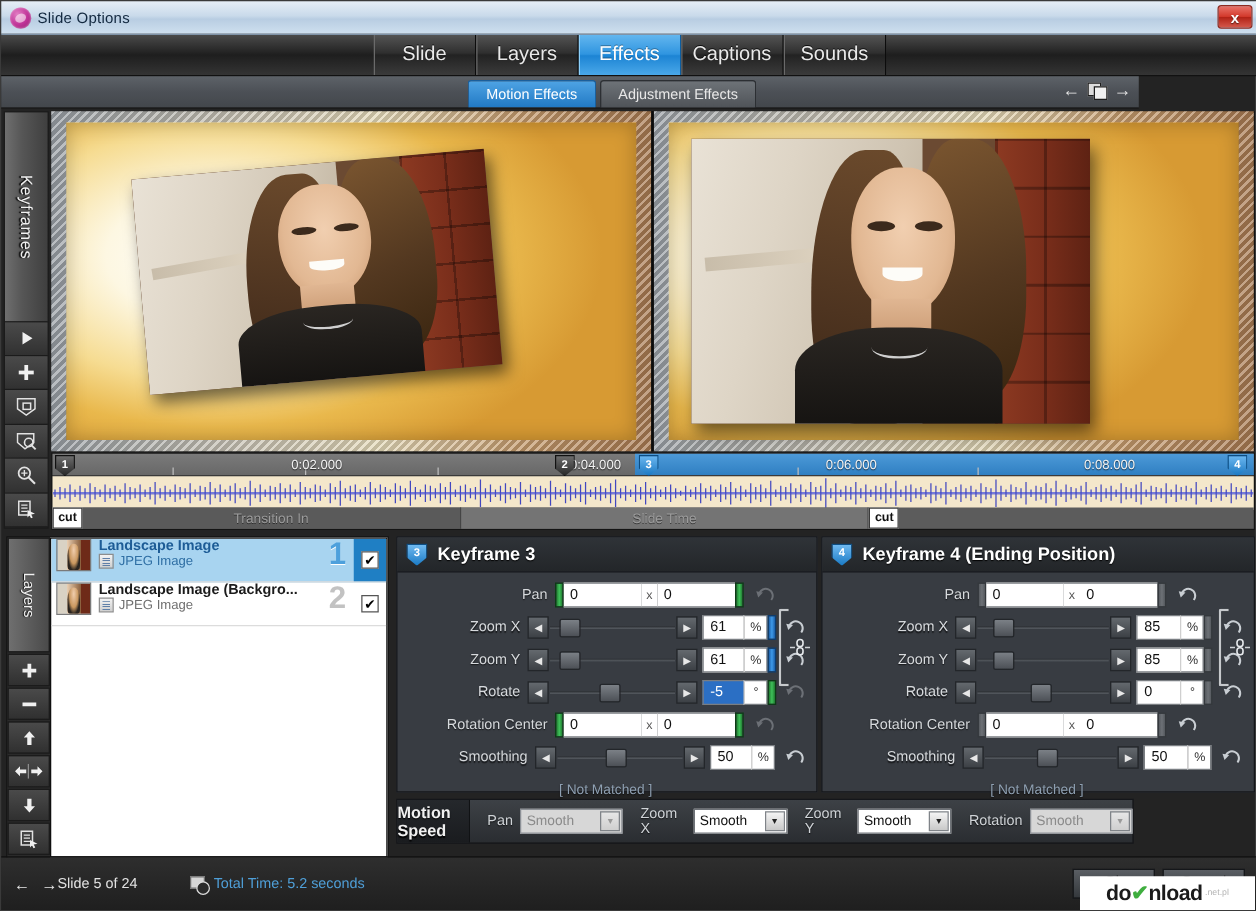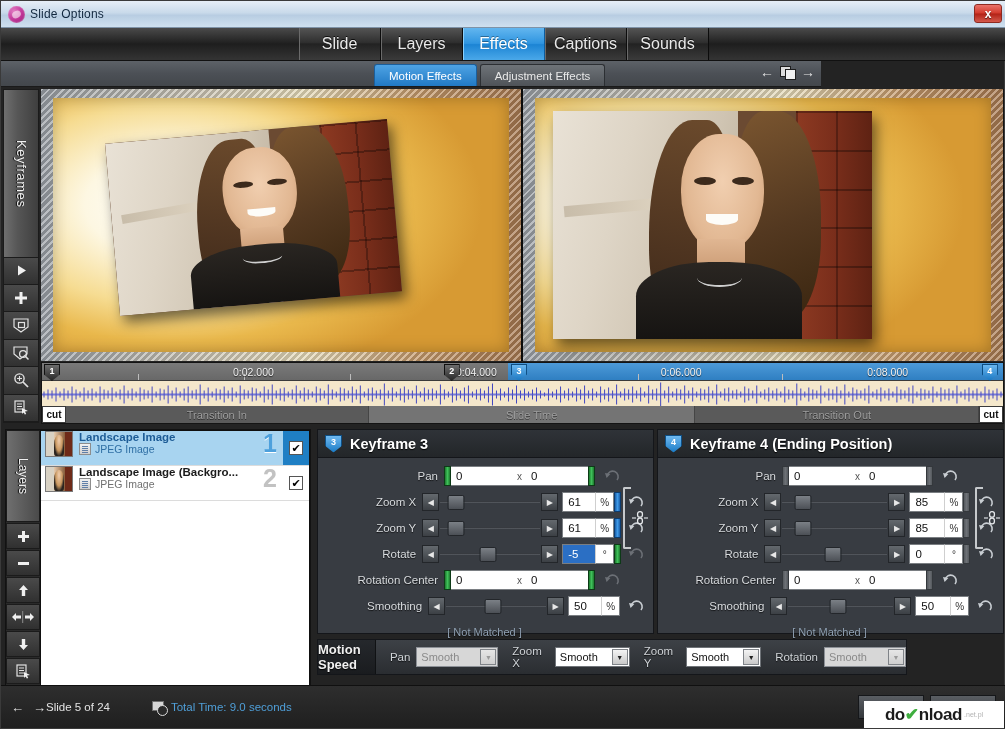--- a/index.html
+++ b/index.html
@@ -66,21 +66,21 @@
   }
   .mtab.active {
     background: linear-gradient(to bottom, #63b6ef 0%, #2f95e0 48%, #1c84d4 52%, #4aa8e9 100%);
     color: #fff; text-shadow: 0 -1px 0 rgba(0,0,0,.35);
     border-left: 1px solid #8cd0fb; border-right: 1px solid #0d5d9e;
   }
   .tabrow .edge-l, .tabrow .edge-r { flex: 1; background: linear-gradient(to bottom,#4a4a4a,#1e1e1e 50%,#343434); }
 
   
   .subrow {
-    position: absolute; left: 0; top: 60px; width: 820px; height: 26px;
+    position: absolute; left: 0; top: 60px; width: 910px; height: 26px;
     background: linear-gradient(to bottom, #5d6268 0%, #4c5056 50%, #43474c 100%);
     border-bottom: 1px solid #1a1a1a;
     display: flex; align-items: flex-end;
   }
   .subrow .sl { width: 373px; }
   .stab {
     height: 22px; padding: 0 14px; margin-right: 3px;
     display: flex; align-items: center; justify-content: center;
     font-size: 11.5px; color: #e8e8e8;
     border-radius: 3px 3px 0 0;
@@ -591,21 +591,20 @@
         <g stroke="#4348c0" stroke-width="1">
           <path d="M2 13.5 v-3 M6 13.5 v-5 M10 13.5 v-4 M14 13.5 v-7 M18 13.5 v-3 M22 13.5 v-6 M26 13.5 v-4 M30 13.5 v-8 M34 13.5 v-5 M38 13.5 v-3 M42 13.5 v-7 M46 13.5 v-4 M50 13.5 v-6 M54 13.5 v-3 M58 13.5 v-8 M62 13.5 v-5 M66 13.5 v-4 M70 13.5 v-7 M74 13.5 v-3 M78 13.5 v-5 M82 13.5 v-9 M86 13.5 v-4 M90 13.5 v-6 M94 13.5 v-3 M98 13.5 v-7 M102 13.5 v-5 M106 13.5 v-4 M110 13.5 v-8 M114 13.5 v-3 M118 13.5 v-6 M122 13.5 v-5 M126 13.5 v-9 M130 13.5 v-4 M134 13.5 v-7 M138 13.5 v-3 M142 13.5 v-6 M146 13.5 v-8 M150 13.5 v-4 M154 13.5 v-5 M158 13.5 v-10 M162 13.5 v-4 M166 13.5 v-7 M170 13.5 v-3 M174 13.5 v-6 M178 13.5 v-5 M182 13.5 v-8 M186 13.5 v-4 M190 13.5 v-7 M194 13.5 v-3 M198 13.5 v-9 M202 13.5 v-5 M206 13.5 v-4 M210 13.5 v-7 M214 13.5 v-6 M218 13.5 v-3 M222 13.5 v-8 M226 13.5 v-5 M230 13.5 v-10 M234 13.5 v-4 M238 13.5 v-6 M242 13.5 v-7 M246 13.5 v-3 M250 13.5 v-5 M254 13.5 v-9 M258 13.5 v-4 M262 13.5 v-7 M266 13.5 v-5 M270 13.5 v-3 M274 13.5 v-8 M278 13.5 v-6 M282 13.5 v-4 M286 13.5 v-10 M290 13.5 v-5 M294 13.5 v-3 M298 13.5 v-7 M302 13.5 v-6 M306 13.5 v-4 M310 13.5 v-8 M314 13.5 v-5 M318 13.5 v-9 M322 13.5 v-3 M326 13.5 v-6 M330 13.5 v-7 M334 13.5 v-4 M338 13.5 v-5 M342 13.5 v-11 M346 13.5 v-4 M350 13.5 v-7 M354 13.5 v-3 M358 13.5 v-6 M362 13.5 v-8 M366 13.5 v-5 M370 13.5 v-4 M374 13.5 v-9 M378 13.5 v-3 M382 13.5 v-7 M386 13.5 v-5 M390 13.5 v-6 M394 13.5 v-4 M398 13.5 v-10 M402 13.5 v-5 M406 13.5 v-3 M410 13.5 v-8 M414 13.5 v-6 M418 13.5 v-4 M422 13.5 v-7 M426 13.5 v-9 M430 13.5 v-3 M434 13.5 v-5 M438 13.5 v-6 M442 13.5 v-4 M446 13.5 v-8 M450 13.5 v-11 M454 13.5 v-4 M458 13.5 v-6 M462 13.5 v-3 M466 13.5 v-7 M470 13.5 v-5 M474 13.5 v-9 M478 13.5 v-4 M482 13.5 v-6 M486 13.5 v-3 M490 13.5 v-5 M494 13.5 v-7 M498 13.5 v-4 M502 13.5 v-2 M506 13.5 v-6 M510 13.5 v-3 M514 13.5 v-5 M518 13.5 v-8 M522 13.5 v-4 M526 13.5 v-6 M530 13.5 v-3 M534 13.5 v-7 M538 13.5 v-5 M542 13.5 v-9 M546 13.5 v-4 M550 13.5 v-6 M554 13.5 v-3 M558 13.5 v-8 M562 13.5 v-5 M566 13.5 v-7 M570 13.5 v-4 M574 13.5 v-10 M578 13.5 v-3 M582 13.5 v-6 M586 13.5 v-5 M590 13.5 v-8 M594 13.5 v-4 M598 13.5 v-7 M602 13.5 v-3 M606 13.5 v-9 M610 13.5 v-5 M614 13.5 v-6 M618 13.5 v-12 M622 13.5 v-4 M626 13.5 v-8 M630 13.5 v-3 M634 13.5 v-6 M638 13.5 v-5 M642 13.5 v-9 M646 13.5 v-4 M650 13.5 v-7 M654 13.5 v-3 M658 13.5 v-6 M662 13.5 v-5 M666 13.5 v-8 M670 13.5 v-4 M674 13.5 v-10 M678 13.5 v-3 M682 13.5 v-6 M686 13.5 v-7 M690 13.5 v-4 M694 13.5 v-5 M698 13.5 v-3 M702 13.5 v-8 M706 13.5 v-6 M710 13.5 v-4 M714 13.5 v-9 M718 13.5 v-3 M722 13.5 v-5 M726 13.5 v-7 M730 13.5 v-4 M734 13.5 v-6 M738 13.5 v-3 M742 13.5 v-8 M746 13.5 v-5 M750 13.5 v-4 M754 13.5 v-11 M758 13.5 v-6 M762 13.5 v-3 M766 13.5 v-7 M770 13.5 v-5 M774 13.5 v-4 M778 13.5 v-9 M782 13.5 v-3 M786 13.5 v-6 M790 13.5 v-5 M794 13.5 v-8 M798 13.5 v-4 M802 13.5 v-10 M806 13.5 v-3 M810 13.5 v-7 M814 13.5 v-5 M818 13.5 v-4 M822 13.5 v-6 M826 13.5 v-9 M830 13.5 v-3 M834 13.5 v-5 M838 13.5 v-7 M842 13.5 v-4 M846 13.5 v-6 M850 13.5 v-3 M854 13.5 v-8 M858 13.5 v-5 M862 13.5 v-4 M866 13.5 v-7 M870 13.5 v-9 M874 13.5 v-3 M878 13.5 v-6 M882 13.5 v-5 M886 13.5 v-4 M890 13.5 v-8 M894 13.5 v-3 M898 13.5 v-7 M902 13.5 v-5 M906 13.5 v-6 M910 13.5 v-4 M914 13.5 v-9 M918 13.5 v-3 M922 13.5 v-5 M926 13.5 v-7 M930 13.5 v-4 M934 13.5 v-6 M938 13.5 v-3 M942 13.5 v-8 M946 13.5 v-5 M950 13.5 v-4 M954 13.5 v-6 M958 13.5 v-3"></path>
           <path d="M2 13.5 v3 M6 13.5 v5 M10 13.5 v4 M14 13.5 v7 M18 13.5 v3 M22 13.5 v6 M26 13.5 v4 M30 13.5 v8 M34 13.5 v5 M38 13.5 v3 M42 13.5 v7 M46 13.5 v4 M50 13.5 v6 M54 13.5 v3 M58 13.5 v8 M62 13.5 v5 M66 13.5 v4 M70 13.5 v7 M74 13.5 v3 M78 13.5 v5 M82 13.5 v9 M86 13.5 v4 M90 13.5 v6 M94 13.5 v3 M98 13.5 v7 M102 13.5 v5 M106 13.5 v4 M110 13.5 v8 M114 13.5 v3 M118 13.5 v6 M122 13.5 v5 M126 13.5 v9 M130 13.5 v4 M134 13.5 v7 M138 13.5 v3 M142 13.5 v6 M146 13.5 v8 M150 13.5 v4 M154 13.5 v5 M158 13.5 v10 M162 13.5 v4 M166 13.5 v7 M170 13.5 v3 M174 13.5 v6 M178 13.5 v5 M182 13.5 v8 M186 13.5 v4 M190 13.5 v7 M194 13.5 v3 M198 13.5 v9 M202 13.5 v5 M206 13.5 v4 M210 13.5 v7 M214 13.5 v6 M218 13.5 v3 M222 13.5 v8 M226 13.5 v5 M230 13.5 v10 M234 13.5 v4 M238 13.5 v6 M242 13.5 v7 M246 13.5 v3 M250 13.5 v5 M254 13.5 v9 M258 13.5 v4 M262 13.5 v7 M266 13.5 v5 M270 13.5 v3 M274 13.5 v8 M278 13.5 v6 M282 13.5 v4 M286 13.5 v10 M290 13.5 v5 M294 13.5 v3 M298 13.5 v7 M302 13.5 v6 M306 13.5 v4 M310 13.5 v8 M314 13.5 v5 M318 13.5 v9 M322 13.5 v3 M326 13.5 v6 M330 13.5 v7 M334 13.5 v4 M338 13.5 v5 M342 13.5 v11 M346 13.5 v4 M350 13.5 v7 M354 13.5 v3 M358 13.5 v6 M362 13.5 v8 M366 13.5 v5 M370 13.5 v4 M374 13.5 v9 M378 13.5 v3 M382 13.5 v7 M386 13.5 v5 M390 13.5 v6 M394 13.5 v4 M398 13.5 v10 M402 13.5 v5 M406 13.5 v3 M410 13.5 v8 M414 13.5 v6 M418 13.5 v4 M422 13.5 v7 M426 13.5 v9 M430 13.5 v3 M434 13.5 v5 M438 13.5 v6 M442 13.5 v4 M446 13.5 v8 M450 13.5 v11 M454 13.5 v4 M458 13.5 v6 M462 13.5 v3 M466 13.5 v7 M470 13.5 v5 M474 13.5 v9 M478 13.5 v4 M482 13.5 v6 M486 13.5 v3 M490 13.5 v5 M494 13.5 v7 M498 13.5 v4 M502 13.5 v2 M506 13.5 v6 M510 13.5 v3 M514 13.5 v5 M518 13.5 v8 M522 13.5 v4 M526 13.5 v6 M530 13.5 v3 M534 13.5 v7 M538 13.5 v5 M542 13.5 v9 M546 13.5 v4 M550 13.5 v6 M554 13.5 v3 M558 13.5 v8 M562 13.5 v5 M566 13.5 v7 M570 13.5 v4 M574 13.5 v10 M578 13.5 v3 M582 13.5 v6 M586 13.5 v5 M590 13.5 v8 M594 13.5 v4 M598 13.5 v7 M602 13.5 v3 M606 13.5 v9 M610 13.5 v5 M614 13.5 v6 M618 13.5 v12 M622 13.5 v4 M626 13.5 v8 M630 13.5 v3 M634 13.5 v6 M638 13.5 v5 M642 13.5 v9 M646 13.5 v4 M650 13.5 v7 M654 13.5 v3 M658 13.5 v6 M662 13.5 v5 M666 13.5 v8 M670 13.5 v4 M674 13.5 v10 M678 13.5 v3 M682 13.5 v6 M686 13.5 v7 M690 13.5 v4 M694 13.5 v5 M698 13.5 v3 M702 13.5 v8 M706 13.5 v6 M710 13.5 v4 M714 13.5 v9 M718 13.5 v3 M722 13.5 v5 M726 13.5 v7 M730 13.5 v4 M734 13.5 v6 M738 13.5 v3 M742 13.5 v8 M746 13.5 v5 M750 13.5 v4 M754 13.5 v11 M758 13.5 v6 M762 13.5 v3 M766 13.5 v7 M770 13.5 v5 M774 13.5 v4 M778 13.5 v9 M782 13.5 v3 M786 13.5 v6 M790 13.5 v5 M794 13.5 v8 M798 13.5 v4 M802 13.5 v10 M806 13.5 v3 M810 13.5 v7 M814 13.5 v5 M818 13.5 v4 M822 13.5 v6 M826 13.5 v9 M830 13.5 v3 M834 13.5 v5 M838 13.5 v7 M842 13.5 v4 M846 13.5 v6 M850 13.5 v3 M854 13.5 v8 M858 13.5 v5 M862 13.5 v4 M866 13.5 v7 M870 13.5 v9 M874 13.5 v3 M878 13.5 v6 M882 13.5 v5 M886 13.5 v4 M890 13.5 v8 M894 13.5 v3 M898 13.5 v7 M902 13.5 v5 M906 13.5 v6 M910 13.5 v4 M914 13.5 v9 M918 13.5 v3 M922 13.5 v5 M926 13.5 v7 M930 13.5 v4 M934 13.5 v6 M938 13.5 v3 M942 13.5 v8 M946 13.5 v5 M950 13.5 v4 M954 13.5 v6 M958 13.5 v3"></path>
         </g>
       </svg>
     </div>
     <div class="tl-bottom">
       <div class="cutbox">cut</div>
       <div class="seg a">Transition In</div>
       <div class="seg b">Slide Time</div>
-      <div class="seg c">Transition Out</div>
       <div class="cutbox">cut</div>
     </div>
   </div>
 
   <div class="layers">
     <div class="lay-vbar">
       <div class="lay-label">
         <span>Layers</span>
       </div>
       <div class="lay-btn">
@@ -1003,21 +1002,21 @@
   </div>
 
   <div class="status">
     <div class="st-nav">
       <span>←</span>
       <span>→</span>
     </div>
     <div class="st-slide">Slide 5 of 24</div>
     <div class="st-time">
       <span class="clockicon"></span>
-      <span>Total Time: 9.0 seconds</span>
+      <span>Total Time: 5.2 seconds</span>
     </div>
     <div class="st-btns">
       <div class="btn">Ok</div>
       <div class="btn">Cancel</div>
     </div>
   </div>
 
   <div class="watermark">
     <span>do</span>
       <span class="chk">✔</span>

